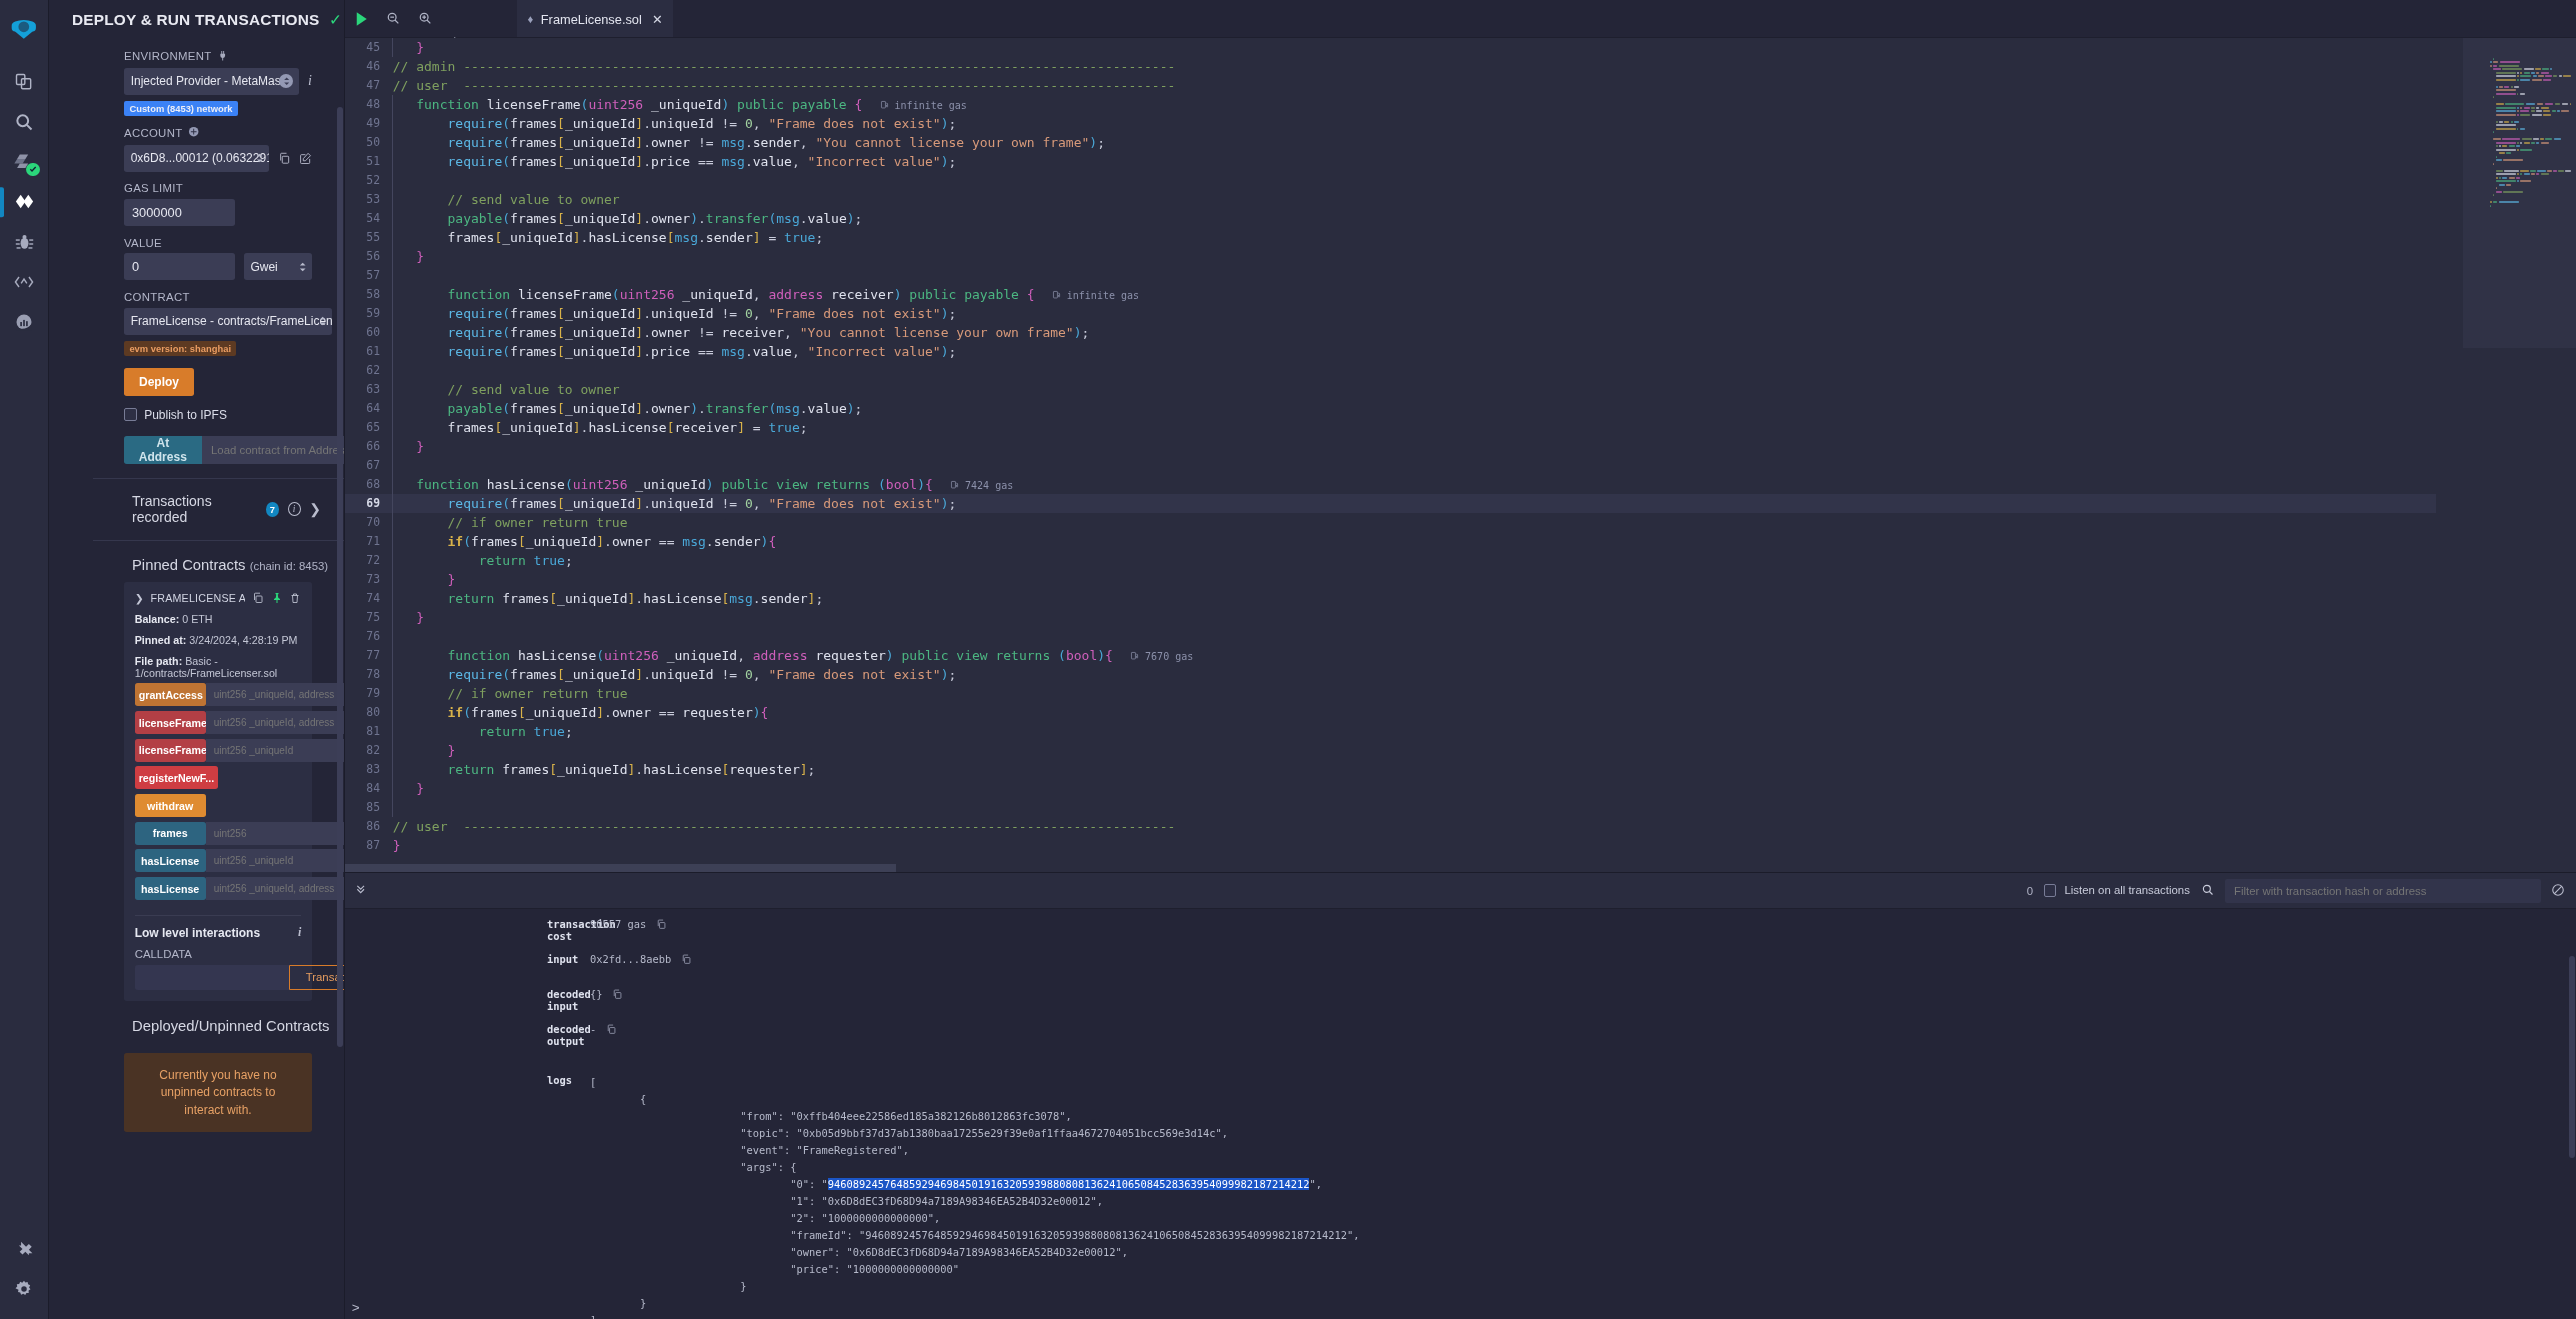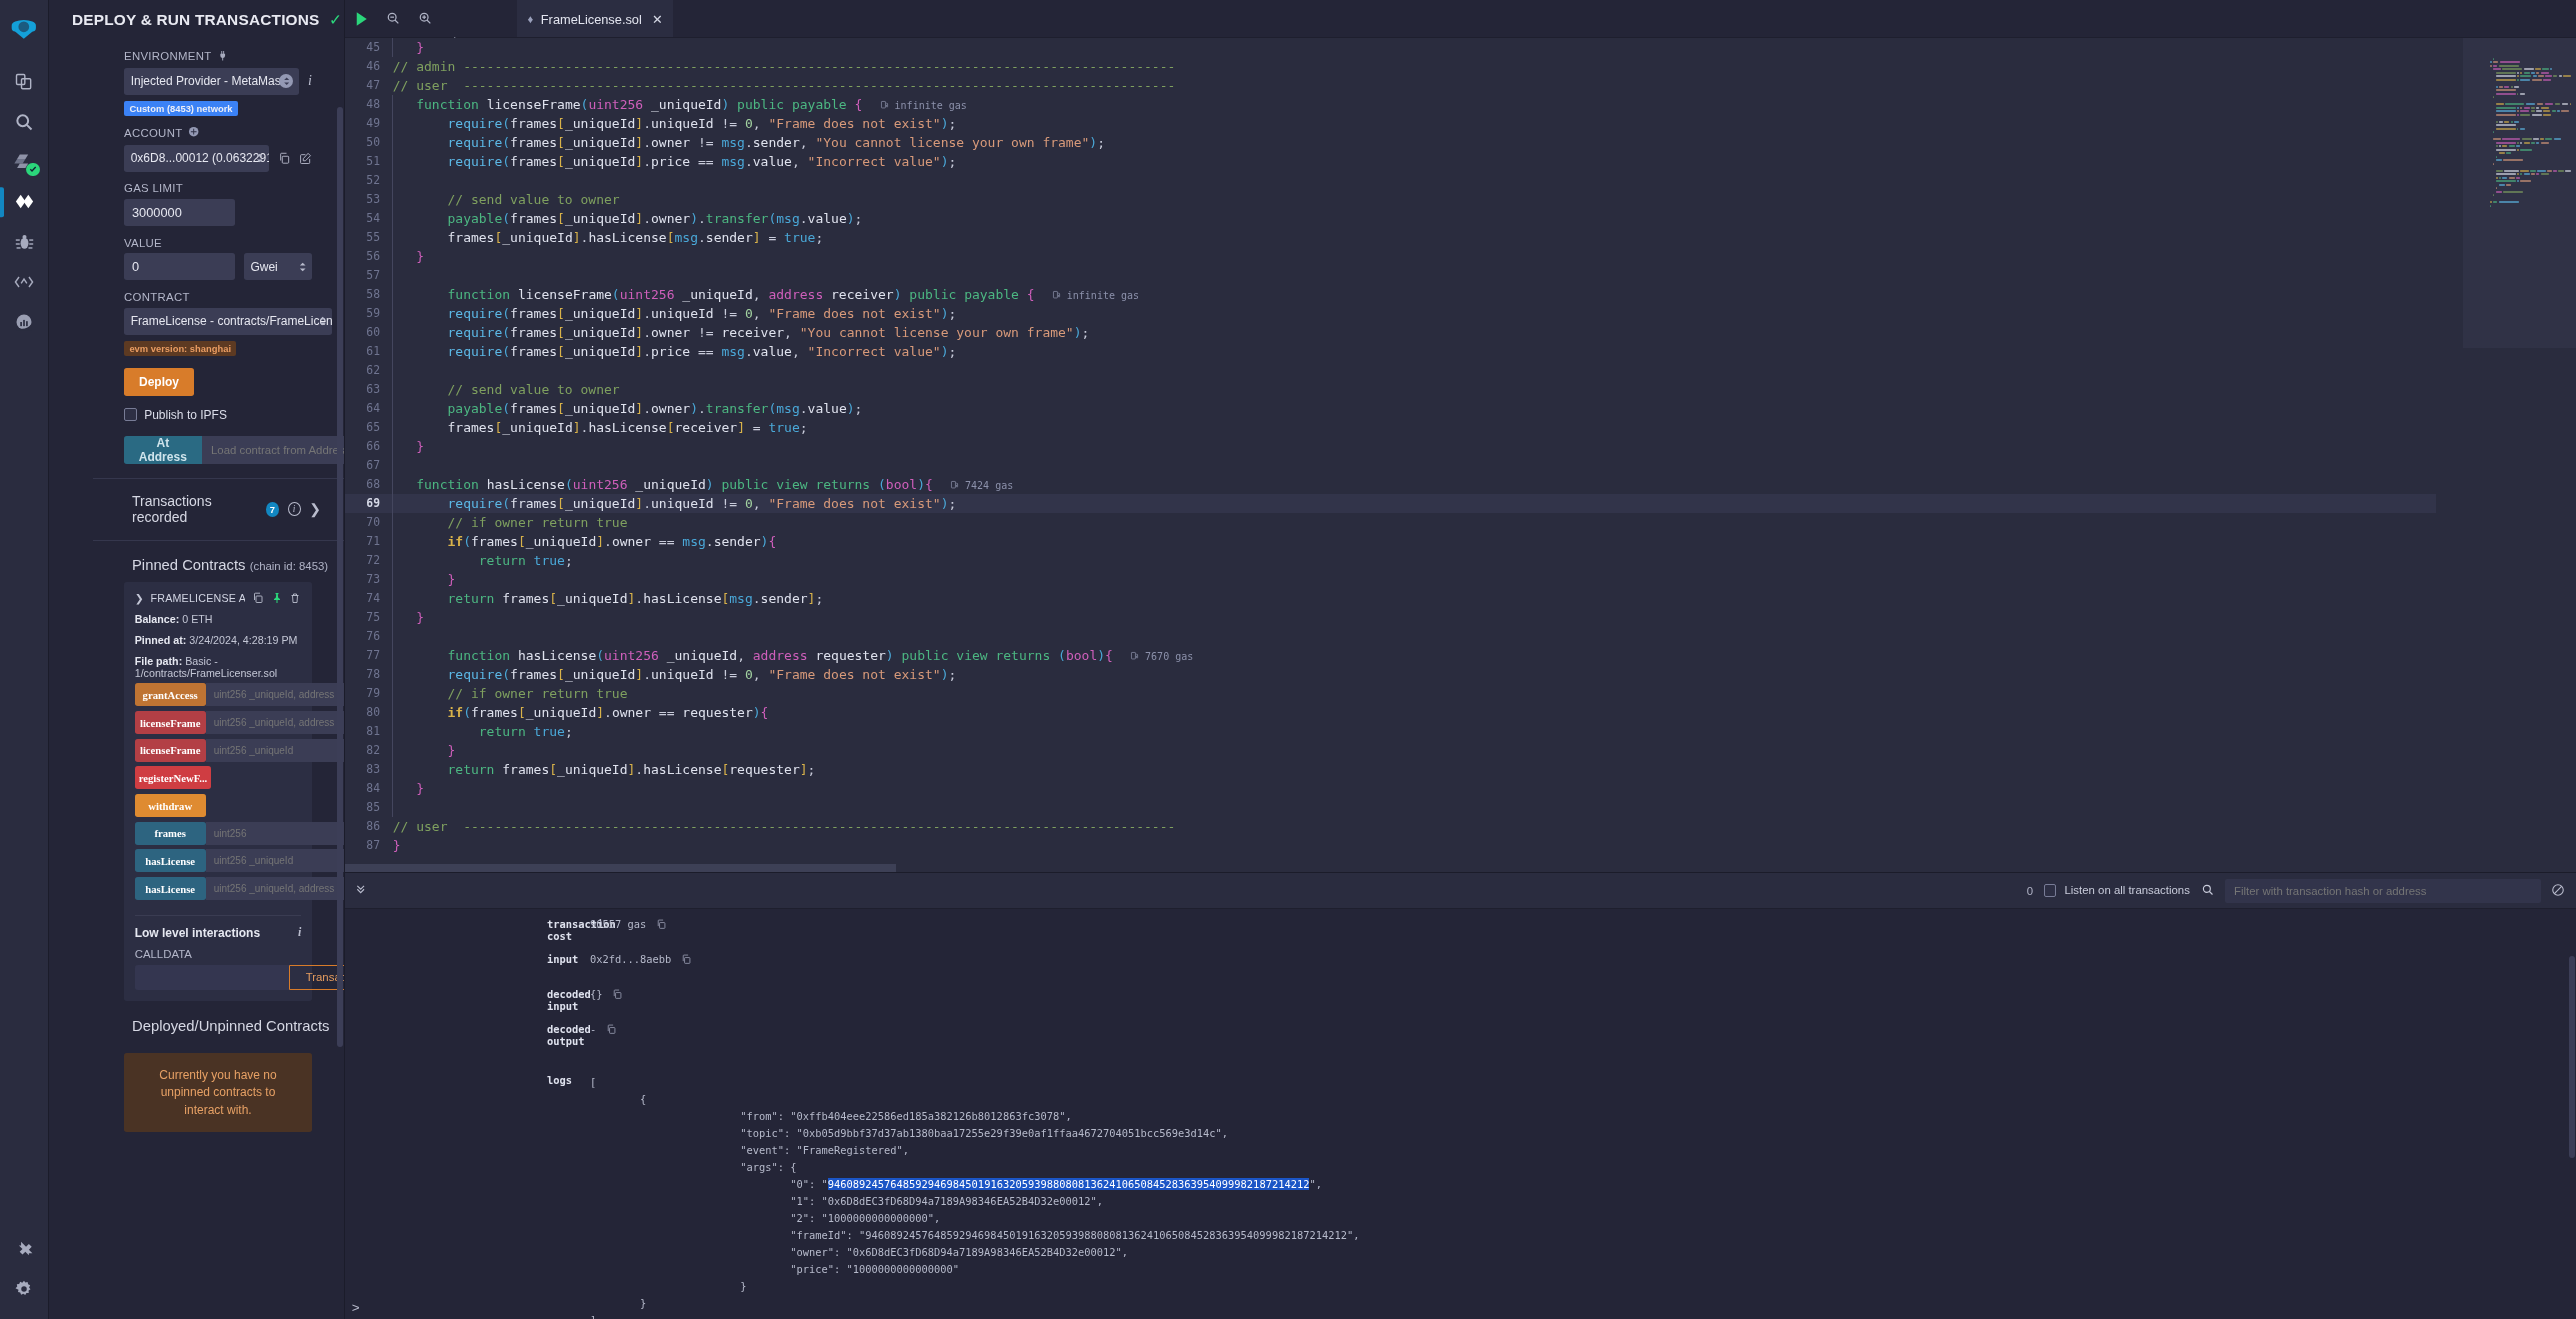--- a/index.html
+++ b/index.html
@@ -145,21 +145,21 @@
   }
   #pinned-card-head .chev { color: #c3c6d6; font-size: 10.7px; }
   .pc-title-text { flex: 1 1 auto; overflow: hidden; white-space: nowrap; }
   .pc-meta { font-size: 10.7px; color: #c4c7d6; margin-top: 8.7px; }
   .pc-meta b { color: #e6e8f1; }
 
   .fn-row { display: flex; align-items: stretch; gap: 0; margin-top: 4.7px; }
   .fn-btn {
     min-width: 71px; border: none; border-radius: 2.7px; color: #fff;
     font-size: 10.7px; font-weight: bold; height: 23px; cursor: pointer;
-    font-family: Liberation Serif, serif; padding: 0 4px;
+    font-family: Liberation Sans, sans-serif; padding: 0 4px;
     overflow: hidden; white-space: nowrap;
   }
   .fn-args {
     flex: 1 1 auto; background: #3b3d55; border: none; height: 23px;
     color: #a6aabe; font-size: 10px; padding: 0 8px; outline: none;
     border-radius: 0 2.7px 2.7px 0; font-family: "Liberation Sans", sans-serif;
   }
   .fn-chev {
     width: 20px; display: flex; align-items: center; justify-content: center;
     color: #c3c6d6; font-size: 10px; cursor: pointer;

